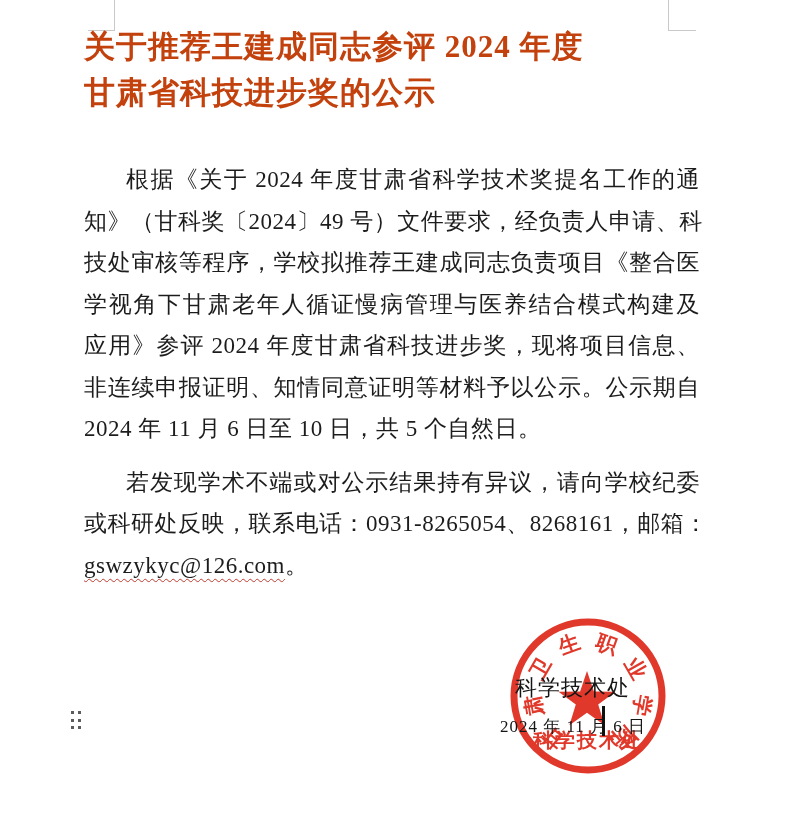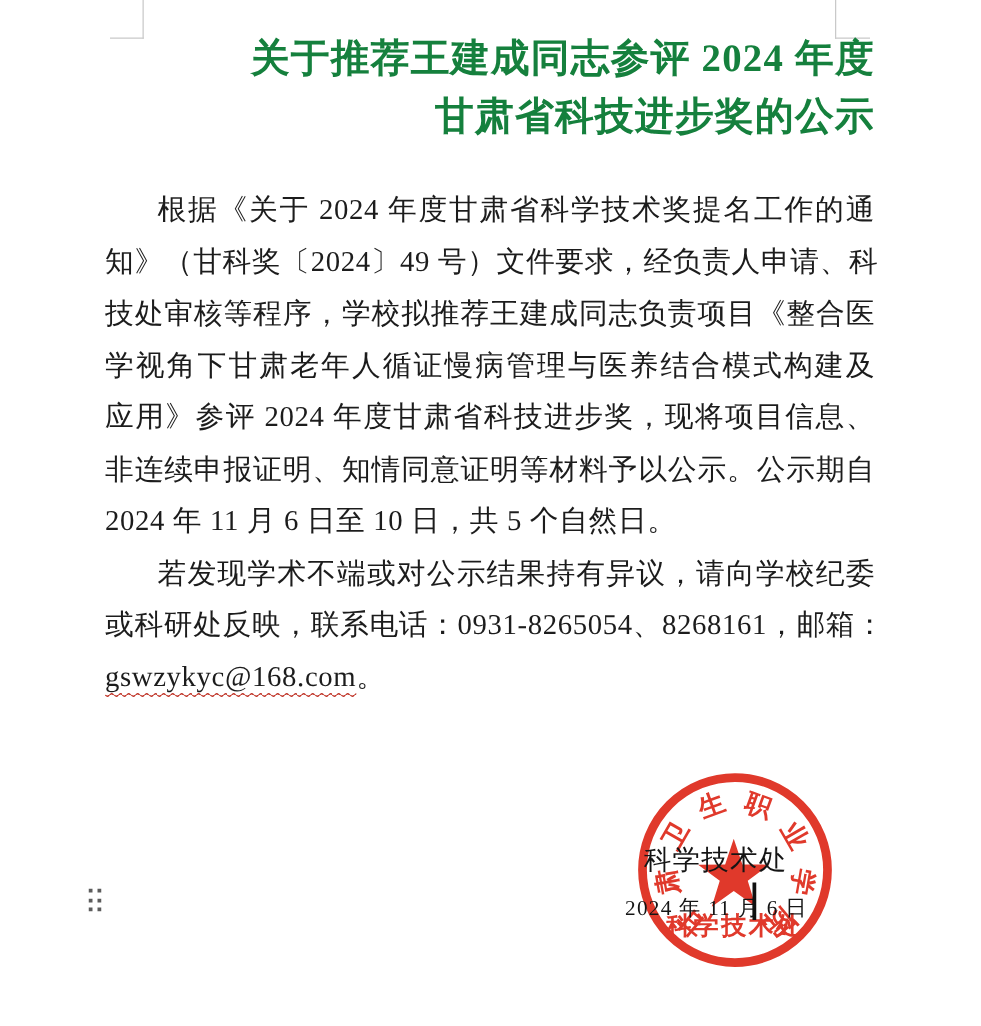--- a/index.html
+++ b/index.html
@@ -12,32 +12,32 @@
   }
   .page{position:absolute;inset:0;background:#ffffff;}
 
   
   .mark{position:absolute;top:0;height:30px;}
   .mark-left{left:88px;width:26px;border-right:1px solid #c9c9c9;border-bottom:1px solid #c9c9c9;}
   .mark-right{left:668px;width:27px;border-left:1px solid #c9c9c9;border-bottom:1px solid #c9c9c9;}
 
   .title-block{
     position:absolute;left:84px;top:24px;width:616px;
-    text-align:right;font-weight:bold;color:#15803d;
+    text-align:left;font-weight:bold;color:#c2410c;
     font-size:31px;line-height:46px;letter-spacing:1px;
   }
 
   .body-block{position:absolute;left:84px;top:147px;width:616px;color:#1c1c1c;}
   .line{
     font-size:23px;line-height:41.5px;height:41.5px;
     white-space:nowrap;
     text-align:justify;text-align-last:justify;text-justify:inter-character;
     letter-spacing:0.5px;
   }
-  .line.indent{text-indent:42px;}
+  .line.indent{text-indent:42px;margin-top:12px;}
   .line.last{text-align:center;text-align-last:left;}
 
   .email{
     text-decoration:underline;
     text-decoration-style:wavy;
     text-decoration-color:#c23a2e;
     text-decoration-thickness:1px;
     text-underline-offset:5px;
   }
 
@@ -88,21 +88,21 @@
   <div class="body-block">
     <div class="line indent">根据《关于 2024 年度甘肃省科学技术奖提名工作的通</div>
     <div class="line">知》（甘科奖〔2024〕49 号）文件要求，经负责人申请、科</div>
     <div class="line">技处审核等程序，学校拟推荐王建成同志负责项目《整合医</div>
     <div class="line">学视角下甘肃老年人循证慢病管理与医养结合模式构建及</div>
     <div class="line">应用》参评 2024 年度甘肃省科技进步奖，现将项目信息、</div>
     <div class="line">非连续申报证明、知情同意证明等材料予以公示。公示期自</div>
     <div class="line last">2024 年 11 月 6 日至 10 日，共 5 个自然日。</div>
     <div class="line indent">若发现学术不端或对公示结果持有异议，请向学校纪委</div>
     <div class="line">或科研处反映，联系电话：0931-8265054、8268161，邮箱：</div>
-    <div class="line last"><span class="email">gswzykyc@168.com</span><span>。</span></div>
+    <div class="line last"><span class="email">gswzykyc@126.com</span><span>。</span></div>
   </div>
 
   <div class="dots">
     <span></span>
       <span></span>
       <span></span>
       <span></span>
       <span></span>
       <span></span>
   </div>

